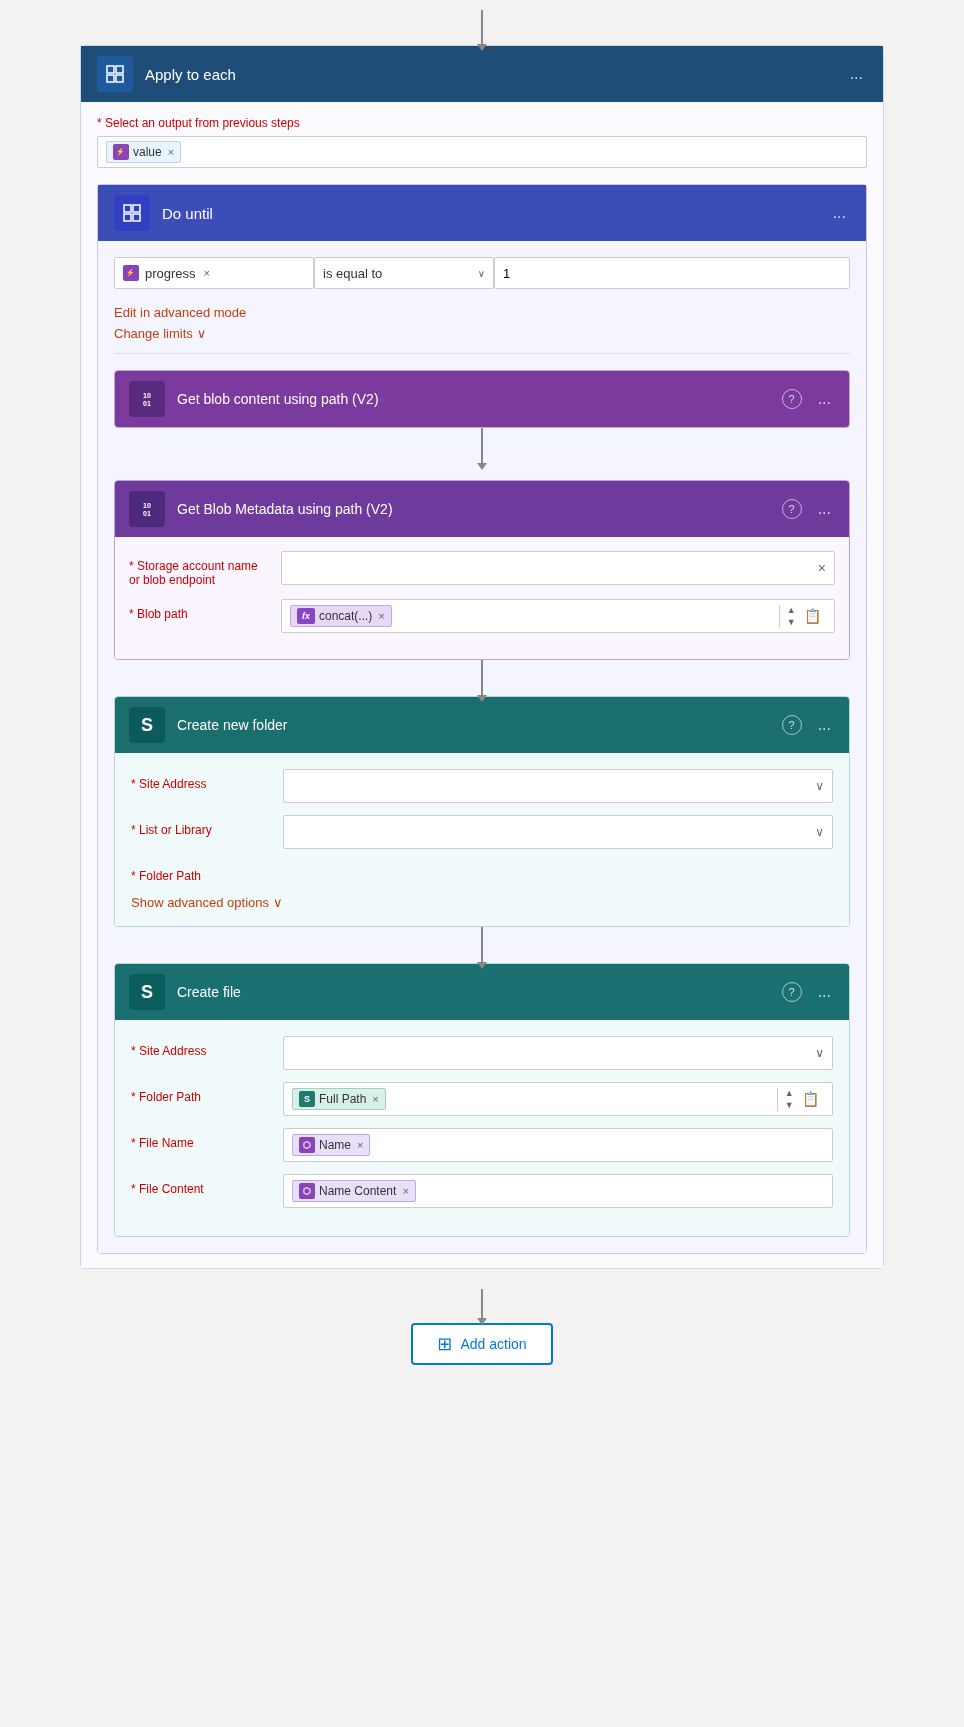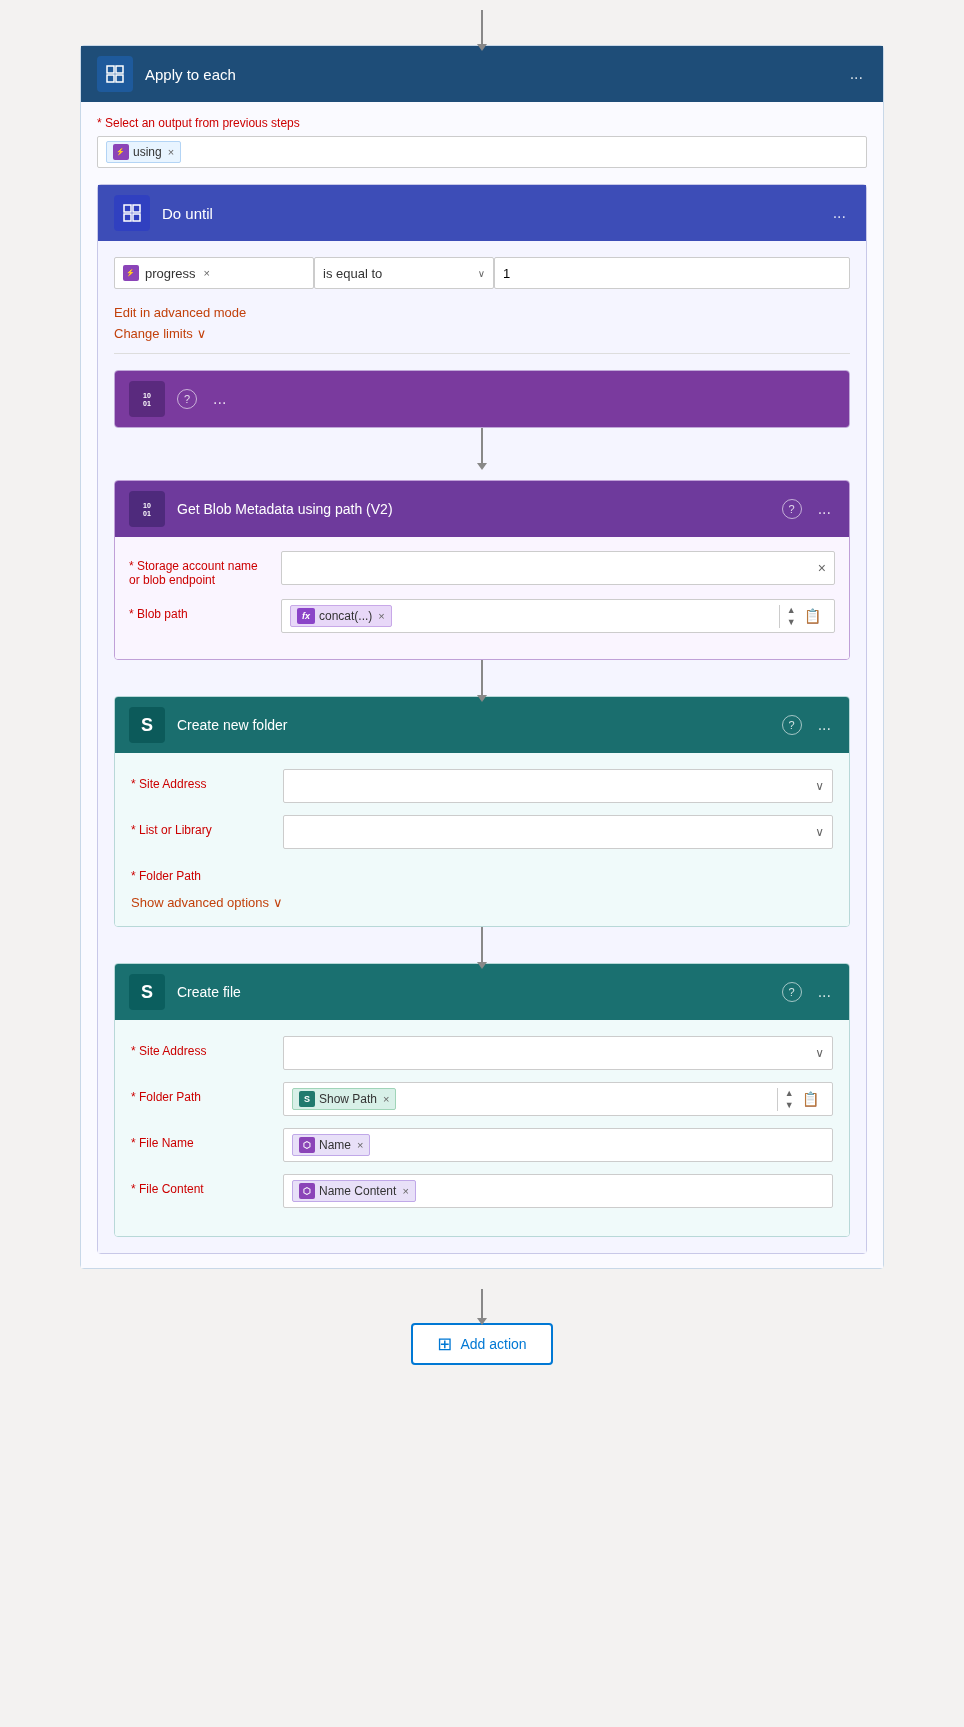--- a/index.html
+++ b/index.html
@@ -440,21 +440,21 @@
       <button class="icon-btn">...</button>
     </div>
 
     <div style="padding: 14px 16px; background: #fafaff;">
 
       <div class="field-label">* Select an output from previous steps</div>
 
       <div class="token-input">
         <div class="token">
           <span class="token-icon purple" style="font-size:7px;">⚡</span>
-          <span>using</span>
+          <span>value</span>
           <span class="token-close">×</span>
         </div>
       </div>
 
       <div style="margin-top:16px;">
 
         <div class="do-until-card">
           <div class="do-until-header">
             <div class="card-header-icon" style="background:#3040c0;">
               <svg width="20" height="20" viewBox="0 0 20 20" fill="white">
@@ -502,20 +502,21 @@
 
             <hr class="sep-line">
 
             
             <div class="inner-card" style="border-color:#c0a8d8;">
               <div class="inner-header" style="background:#7a3a9e;">
                 <div class="card-header-icon" style="background:#5a2a7e; font-size:9px; flex-direction:column; gap:1px;">
                   <span style="font-size:7px; font-weight:bold;">10</span>
                   <span style="font-size:7px; font-weight:bold;">01</span>
                 </div>
+                <span class="inner-header-title">Get blob content using path (V2)</span>
                 <div class="card-header-actions">
                   <div class="help-circle">?</div>
                   <button class="icon-btn">...</button>
                 </div>
               </div>
             </div>
 
             
             <div class="connector">
               <div class="arrow-down" style="height:36px;"></div>
@@ -638,21 +639,21 @@
                     </div>
                   </div>
                 </div>
 
                 <div class="form-row">
                   <div class="form-label">* Folder Path</div>
                   <div class="form-field">
                     <div class="input-with-actions">
                       <div class="token" style="background:#d8f0e8; border-color:#a0d4b8;">
                         <span class="token-icon teal2" style="font-size:9px;">S</span>
-                        <span>Show Path</span>
+                        <span>Full Path</span>
                         <span class="token-close">×</span>
                       </div>
                       <div style="margin-left:auto; display:flex; align-items:center; gap:2px;">
                         <div class="input-side-btns">
                           <button class="input-side-btn">▲</button>
                           <button class="input-side-btn">▼</button>
                         </div>
                         <button class="input-side-btn-folder">📋</button>
                       </div>
                     </div>

